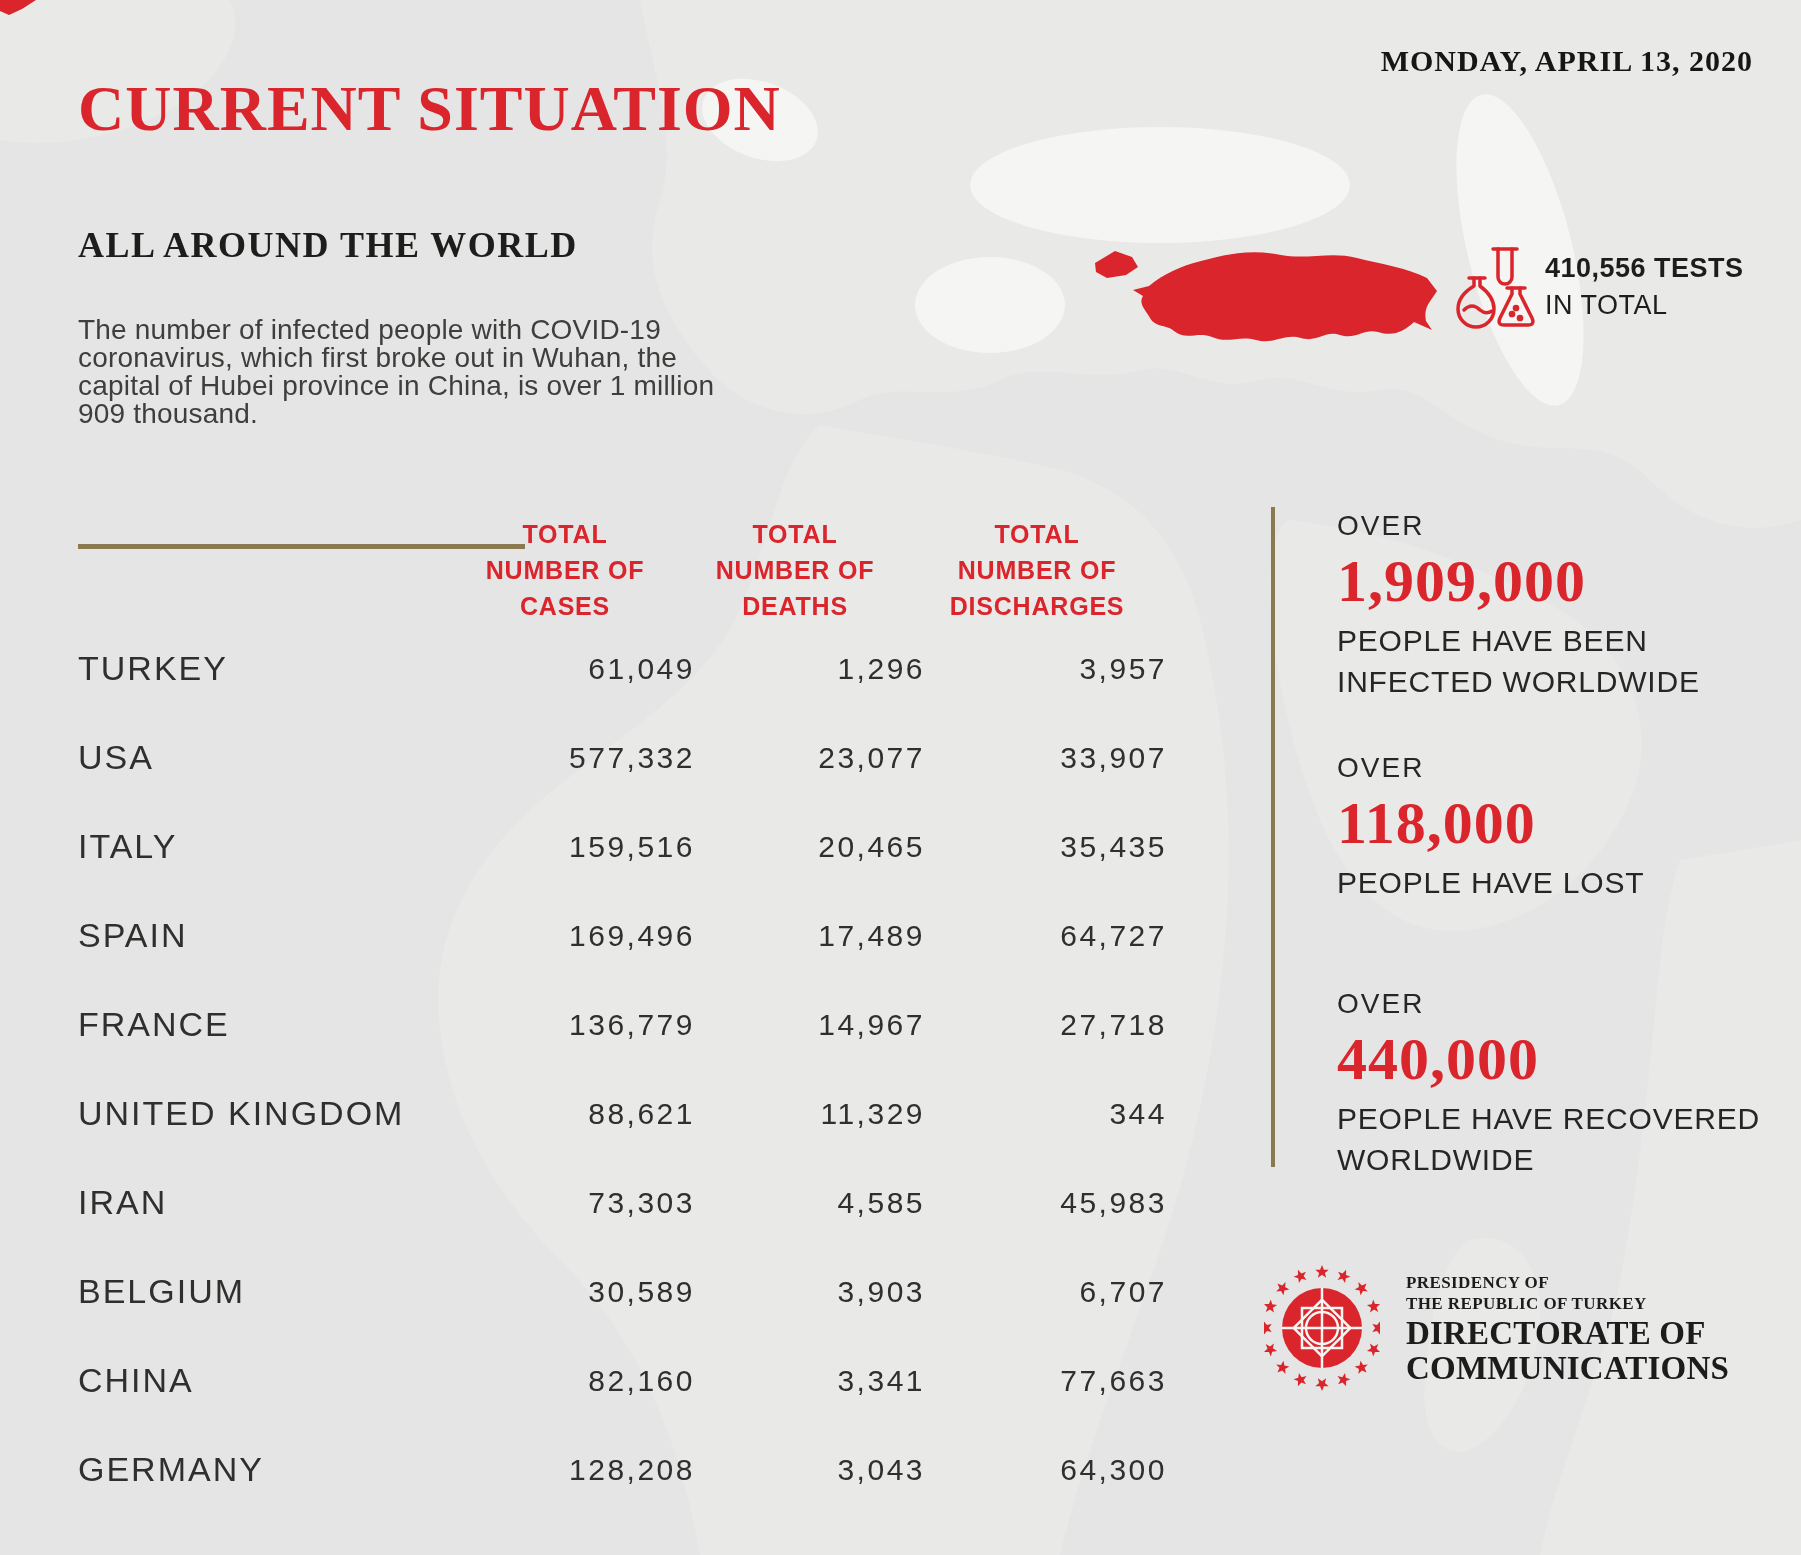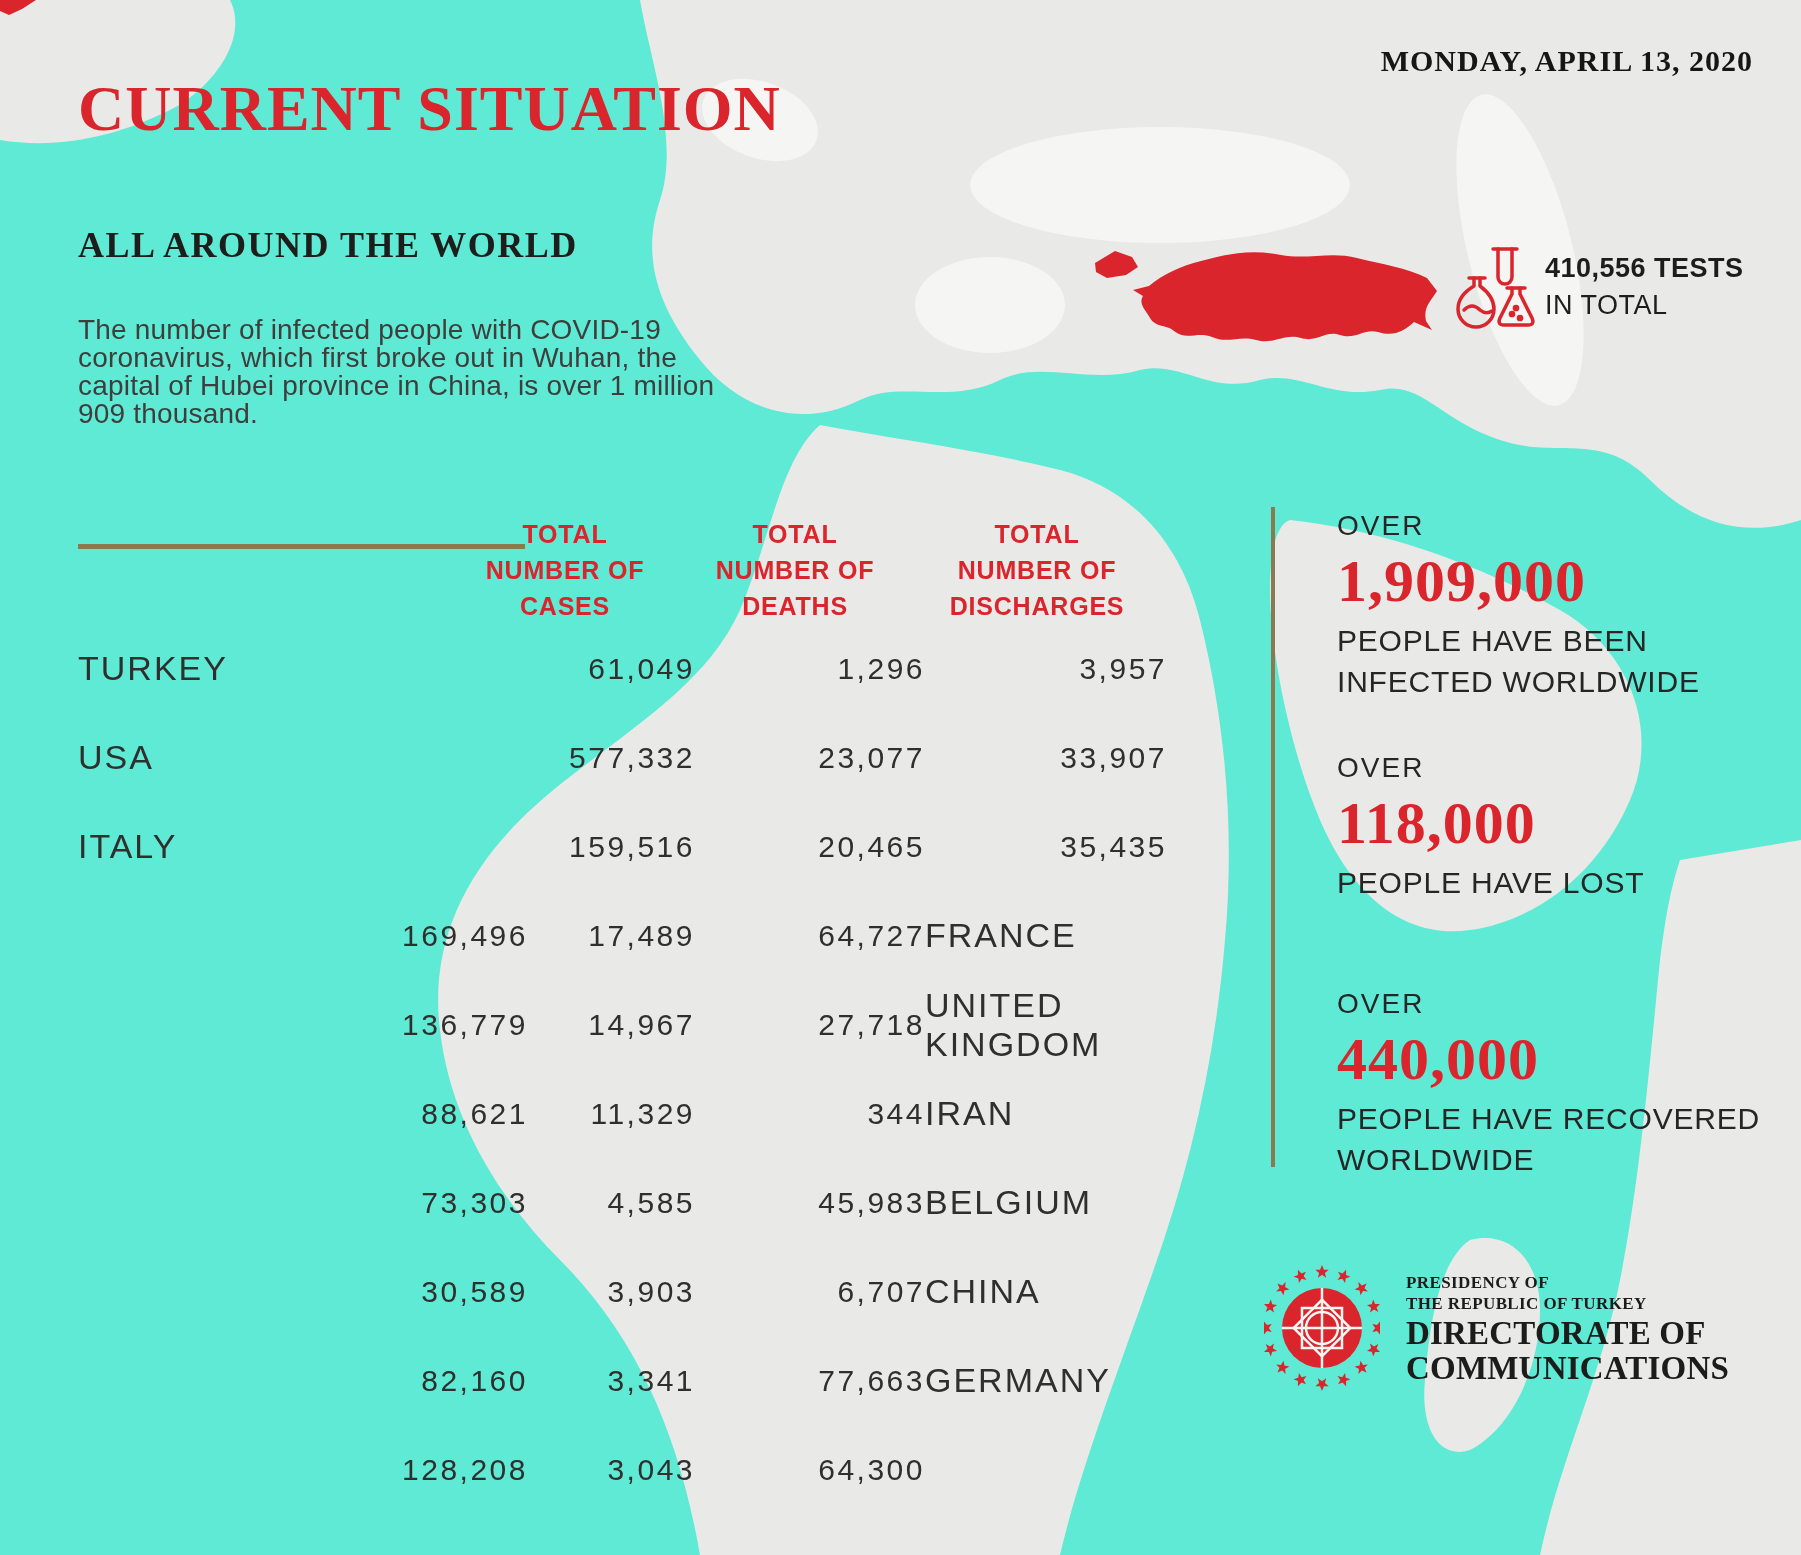--- a/index.html
+++ b/index.html
@@ -1,18 +1,18 @@
 <!DOCTYPE html>
 <html><head>
 <meta charset="utf-8">
 <style>
   html,body{margin:0;padding:0;background:#ffffff;}
   .canvas{
     position:relative;width:1801px;height:1555px;overflow:hidden;
-    background:#5eead4;font-family:"Liberation Sans",sans-serif;
+    background:#e5e5e5;font-family:"Liberation Sans",sans-serif;
   }
   .bgmap{position:absolute;left:0;top:0;z-index:0;}
   .layer{position:absolute;z-index:1;}
 
   
   .date{right:48px;top:44px;font-family:"Liberation Serif",serif;font-size:30px;
         letter-spacing:1px;color:#161616;font-weight:600;}
   .title{left:78px;top:72px;font-family:"Liberation Serif",serif;font-weight:700;
          font-size:64px;line-height:73px;color:#d9252b;letter-spacing:1px;}
   .subtitle{left:78px;top:224px;font-family:"Liberation Serif",serif;font-weight:600;
@@ -154,20 +154,21 @@
     <div class="country">USA</div>
     <div class="num">577,332</div>
     <div class="num">23,077</div>
     <div class="num">33,907</div>
 
     <div class="country">ITALY</div>
     <div class="num">159,516</div>
     <div class="num">20,465</div>
     <div class="num">35,435</div>
 
+    <div class="country">SPAIN</div>
     <div class="num">169,496</div>
     <div class="num">17,489</div>
     <div class="num">64,727</div>
 
     <div class="country">FRANCE</div>
     <div class="num">136,779</div>
     <div class="num">14,967</div>
     <div class="num">27,718</div>
 
     <div class="country">UNITED KINGDOM</div>

